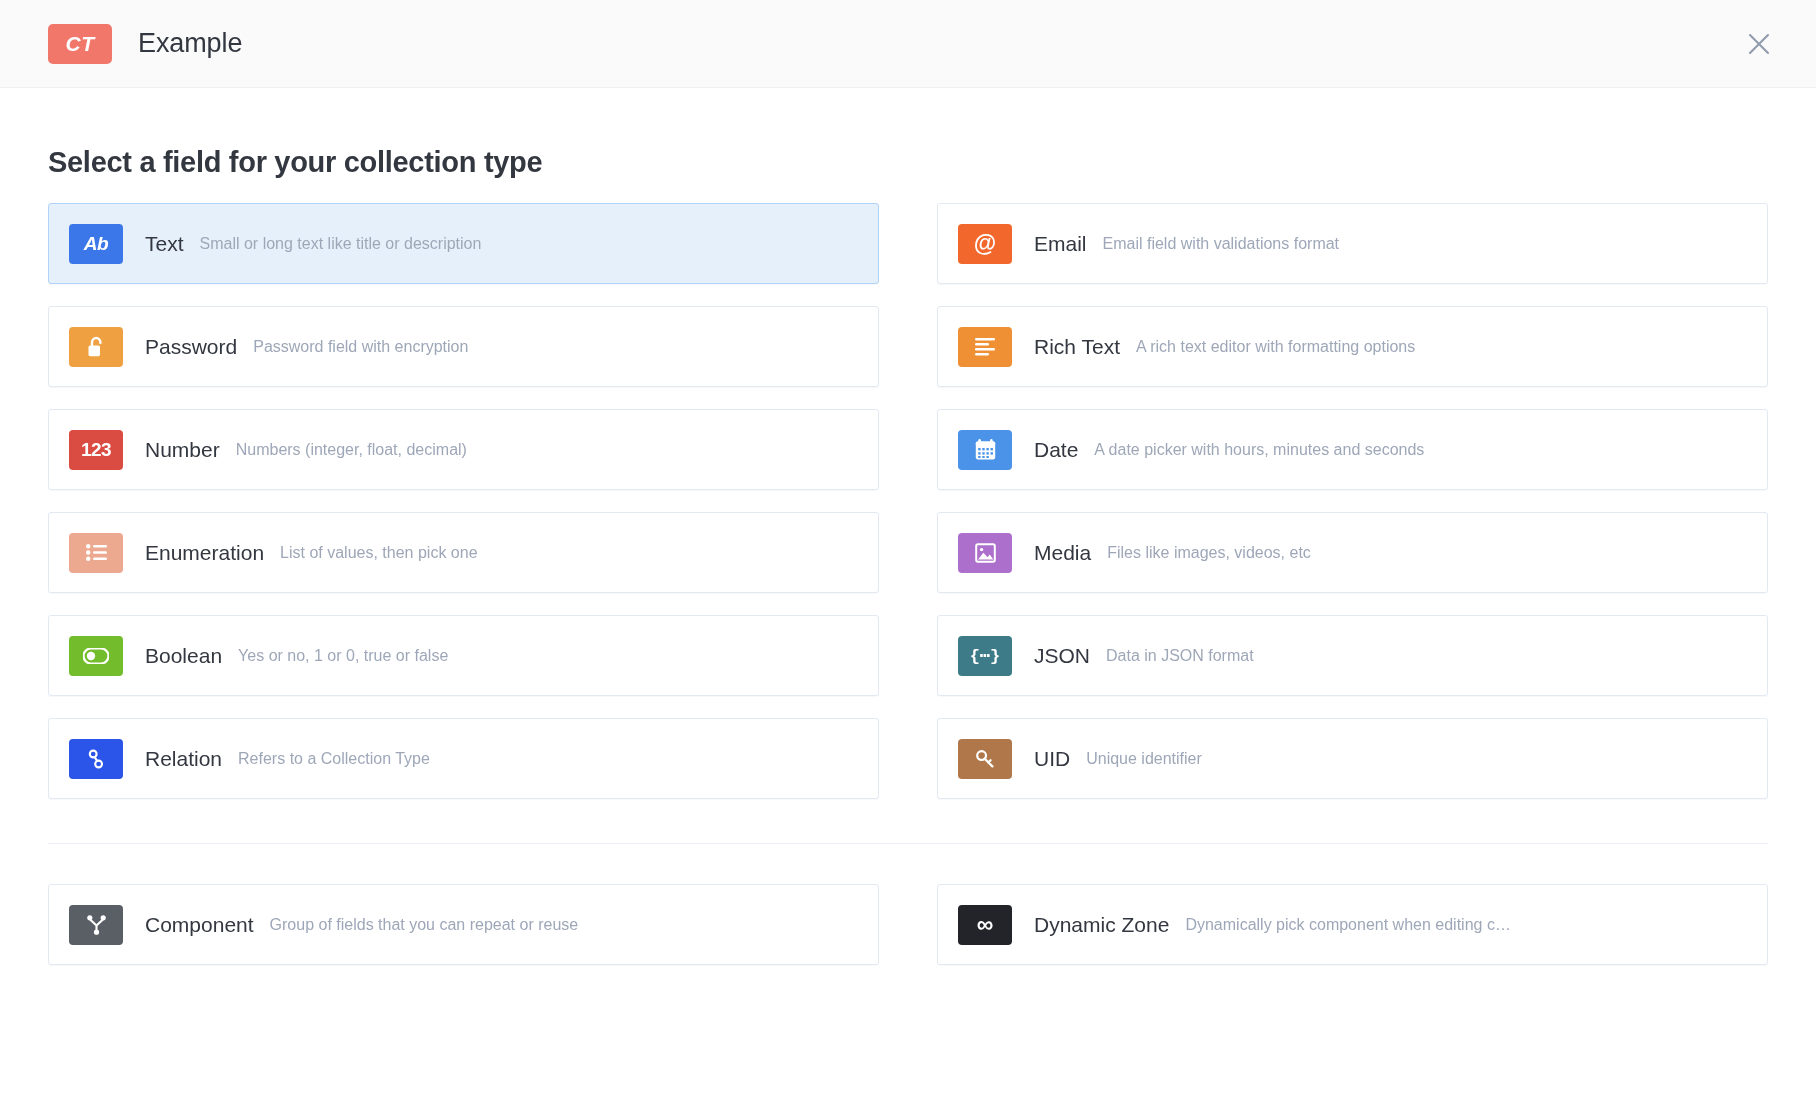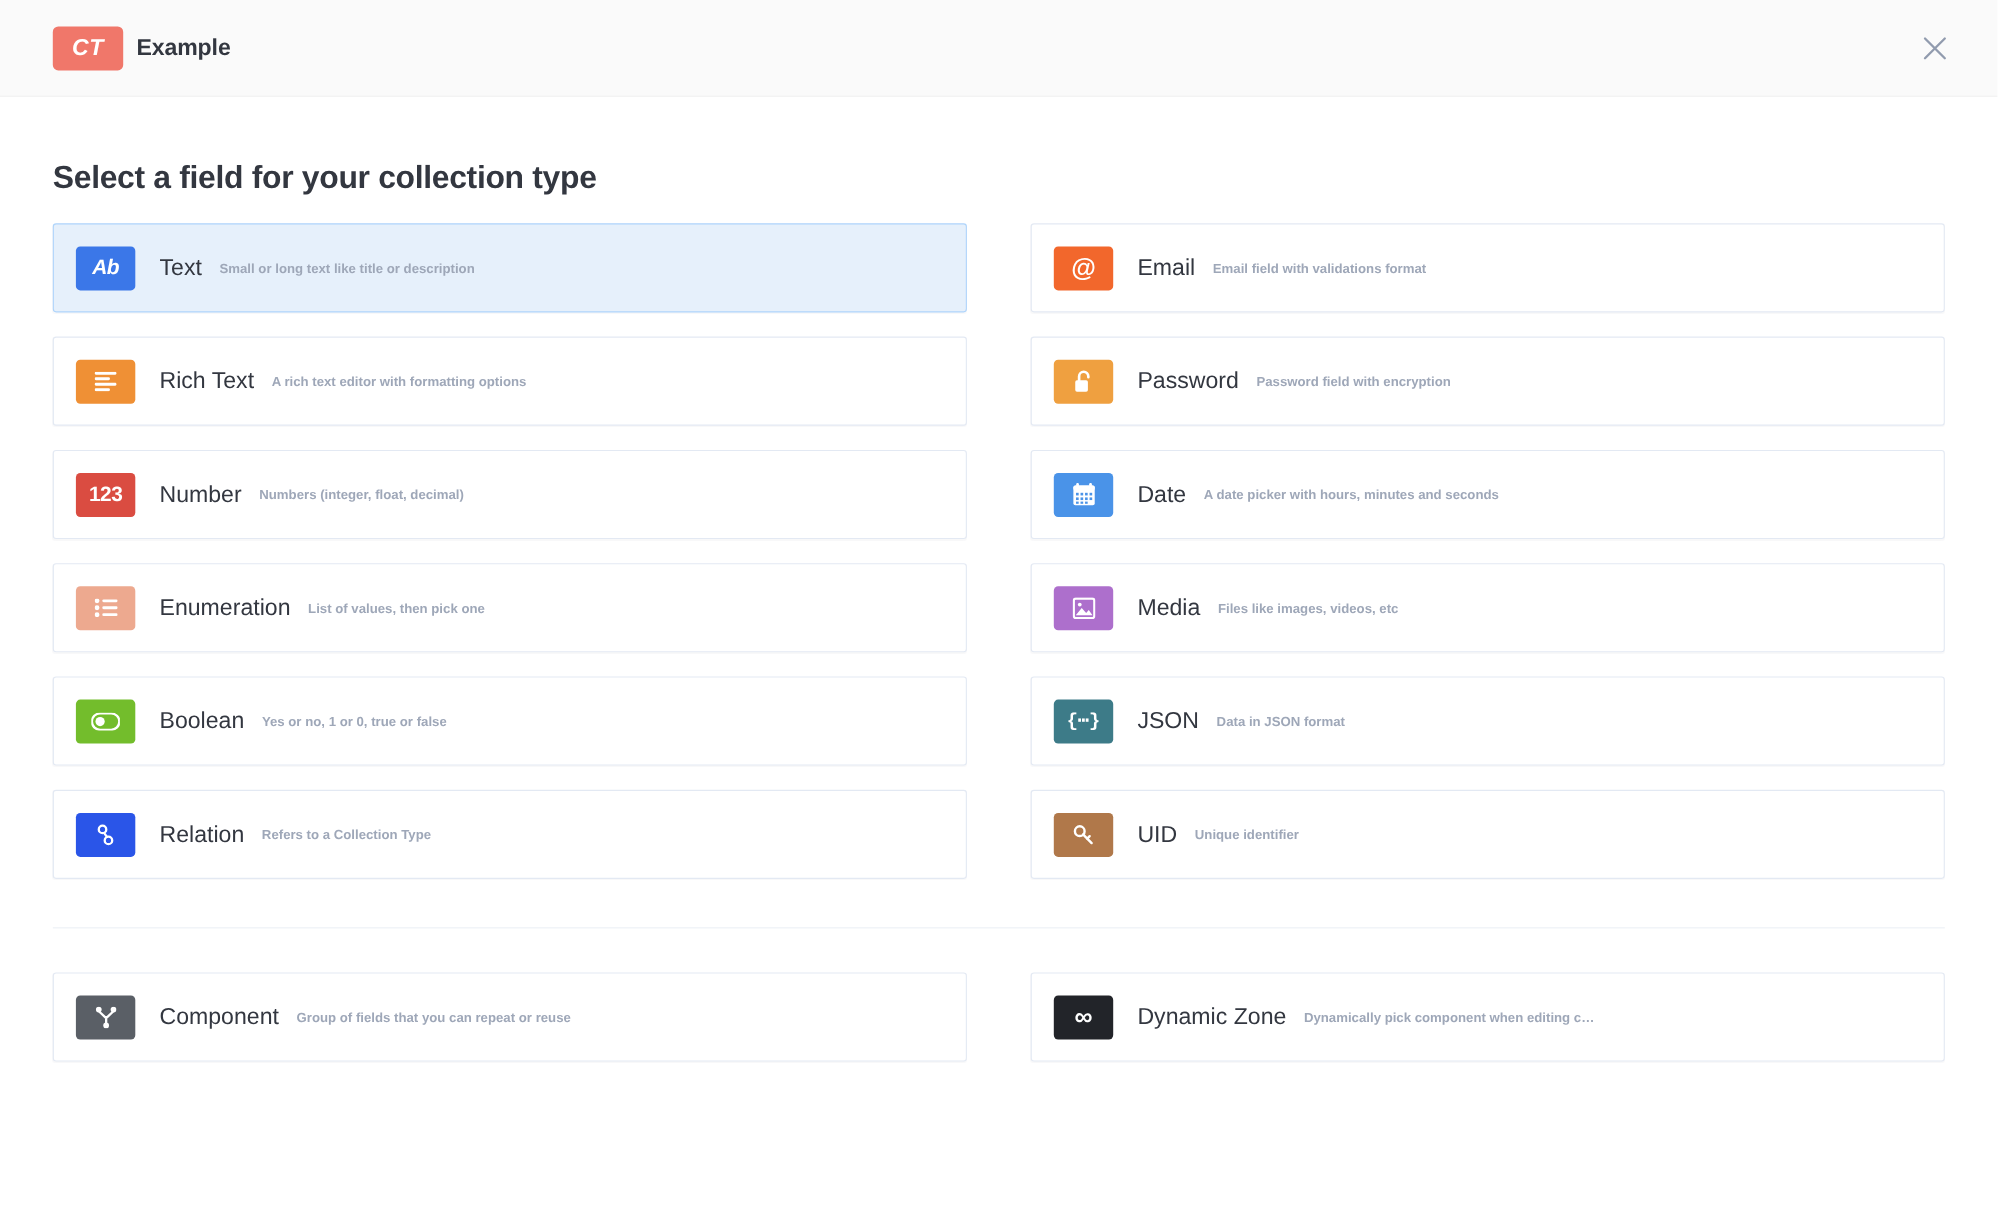--- a/index.html
+++ b/index.html
@@ -30,23 +30,23 @@
     font-size: 21px;
     font-weight: 700;
     font-style: italic;
     display: flex;
     align-items: center;
     justify-content: center;
     letter-spacing: 0.5px;
     flex: 0 0 auto;
   }
   .header-title {
-    margin-left: 12px;
-    font-size: 21px;
-    font-weight: 700;
+    margin-left: 26px;
+    font-size: 27px;
+    font-weight: 400;
     color: #333740;
     letter-spacing: -0.1px;
   }
   .close-btn {
     position: absolute;
     right: 40px;
     top: 50%;
     transform: translateY(-50%);
     width: 34px;
     height: 34px;
@@ -110,27 +110,26 @@
   .field-label {
     margin-left: 22px;
     font-size: 21px;
     font-weight: 400;
     color: #333740;
     white-space: nowrap;
     flex: 0 0 auto;
   }
   .field-desc {
     margin-left: 16px;
-    font-size: 12px;
+    font-size: 16px;
     color: #9ea7b8;
     white-space: nowrap;
     overflow: hidden;
     text-overflow: ellipsis;
     min-width: 0;
-    font-weight: bold;
   }
 
   .divider {
     height: 1px;
     background: #eceff5;
     margin: 44px 0 40px 0;
   }
 
   
   .glyph-ab { font-size: 19px; font-style: italic; font-weight: 700; letter-spacing: -0.5px;}
@@ -164,42 +163,42 @@
         <div class="field-desc">Small or long text like title or description</div>
       </div>
       <div class="field-card">
         <div class="field-icon" style="background: rgb(242, 103, 44);">
           <span class="glyph-at">@</span>
         </div>
         <div class="field-label">Email</div>
         <div class="field-desc">Email field with validations format</div>
       </div>
       <div class="field-card">
+        <div class="field-icon" style="background: rgb(239, 160, 64);">
+          <svg width="19" height="22" viewBox="0 0 19 22">
+            <path d="M5 10V6.2A4.2 4.2 0 0 1 13.4 6.2V7" fill="none" stroke="#fff" stroke-width="2.4" stroke-linecap="round"></path>
+            <rect x="1.5" y="9.6" width="11.5" height="10.6" rx="1.6" fill="#fff"></rect>
+          </svg>
+        </div>
+        <div class="field-label">Password</div>
+        <div class="field-desc">Password field with encryption</div>
+      </div>
+      <div class="field-card">
         <div class="field-icon" style="background: rgb(239, 144, 53);">
           <svg width="20" height="18" viewBox="0 0 20 18">
             <g fill="#fff">
               <rect x="0" y="0" width="20" height="2.6" rx="1.3"></rect>
               <rect x="0" y="5" width="14" height="2.6" rx="1.3"></rect>
               <rect x="0" y="10" width="20" height="2.6" rx="1.3"></rect>
               <rect x="0" y="15" width="14" height="2.6" rx="1.3"></rect>
             </g>
           </svg>
         </div>
         <div class="field-label">Rich Text</div>
         <div class="field-desc">A rich text editor with formatting options</div>
-      </div>
-      <div class="field-card">
-        <div class="field-icon" style="background: rgb(239, 160, 64);">
-          <svg width="19" height="22" viewBox="0 0 19 22">
-            <path d="M5 10V6.2A4.2 4.2 0 0 1 13.4 6.2V7" fill="none" stroke="#fff" stroke-width="2.4" stroke-linecap="round"></path>
-            <rect x="1.5" y="9.6" width="11.5" height="10.6" rx="1.6" fill="#fff"></rect>
-          </svg>
-        </div>
-        <div class="field-label">Password</div>
-        <div class="field-desc">Password field with encryption</div>
       </div>
       <div class="field-card">
         <div class="field-icon" style="background: rgb(218, 76, 65);">
           <span class="glyph-123">123</span>
         </div>
         <div class="field-label">Number</div>
         <div class="field-desc">Numbers (integer, float, decimal)</div>
       </div>
       <div class="field-card">
         <div class="field-icon" style="background: rgb(74, 147, 232);">

